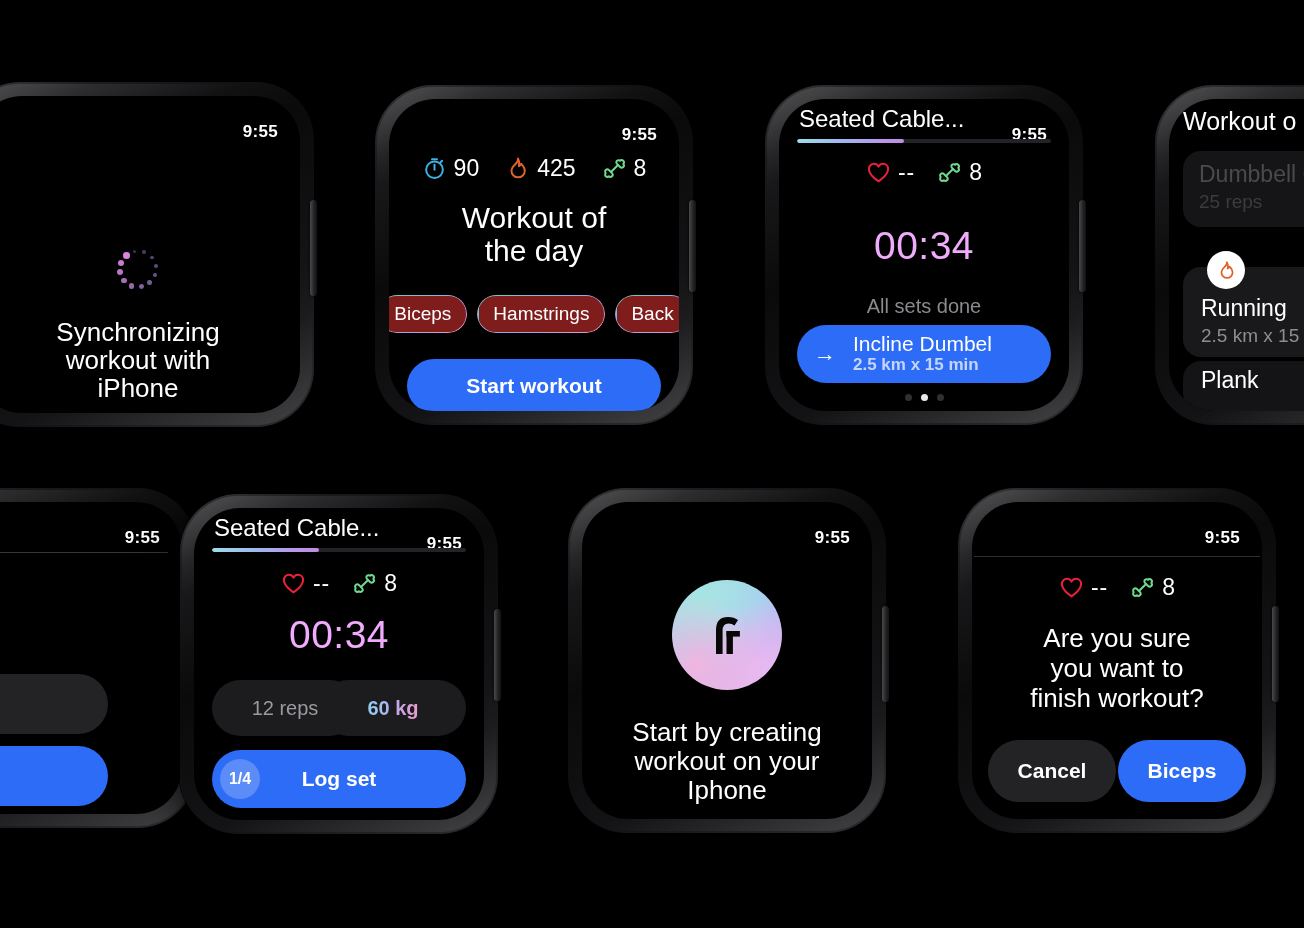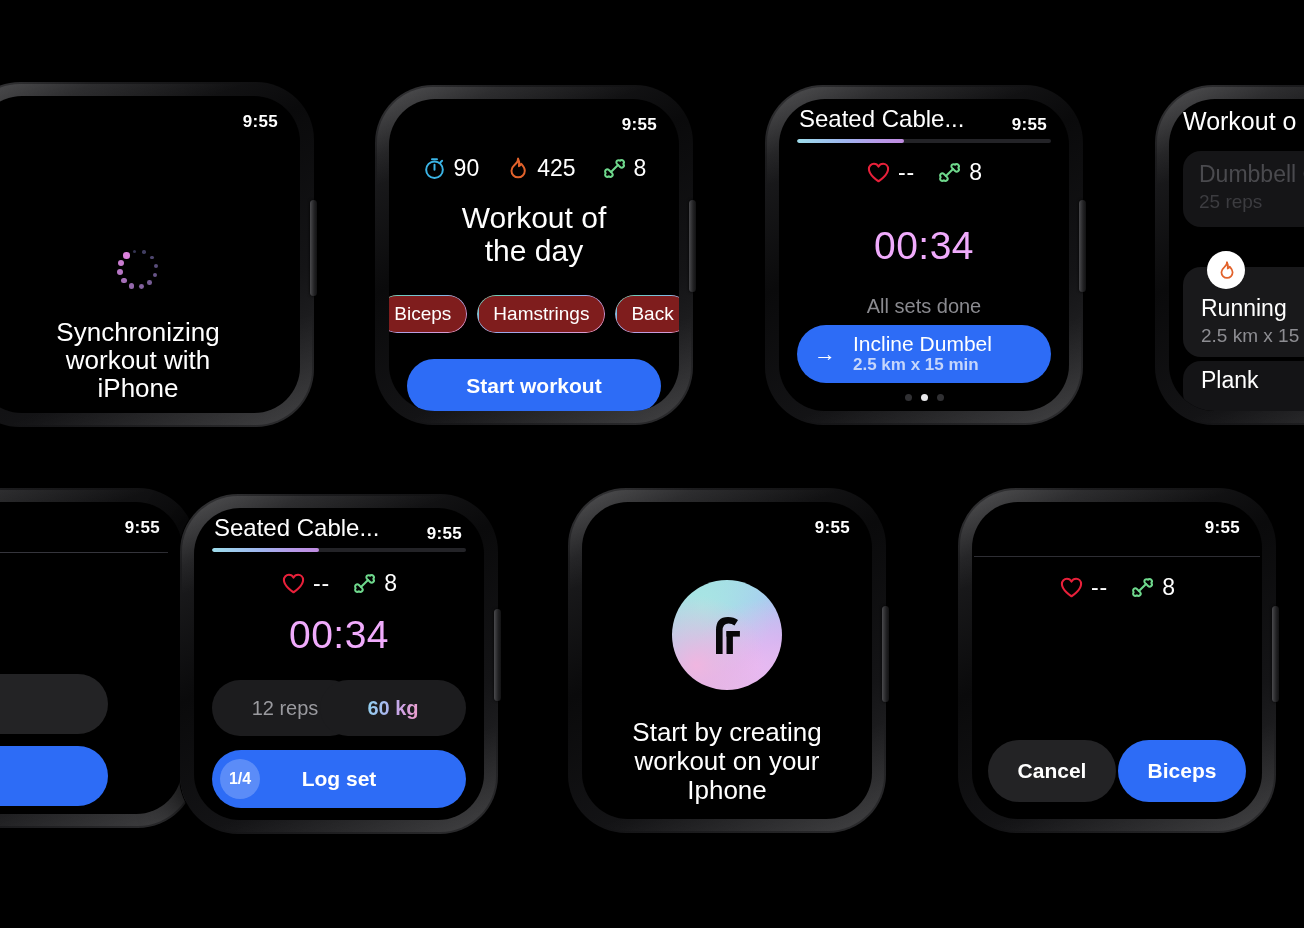--- a/index.html
+++ b/index.html
@@ -29,21 +29,21 @@
     border-radius:46px;background:#000;overflow:hidden;
   }
   .crown{
     position:absolute;width:7px;border-radius:4px;
     background:linear-gradient(90deg,#4a4a4d,#222224 60%,#121213);
     box-shadow:0 0 3px rgba(0,0,0,.9);
   }
 
   
   .clock{
-    position:absolute;right:22px;top:16px;
+    position:absolute;right:22px;top:26px;
     font-size:17px;font-weight:bold;letter-spacing:.3px;color:#fff;
   }
   .title{
     position:absolute;left:20px;top:6px;font-size:24px;font-weight:400;color:#fff;
     white-space:nowrap;
   }
   .hrule{position:absolute;left:18px;right:18px;height:1px;background:#2b2b31;}
   .progress{position:absolute;left:18px;right:18px;height:4px;border-radius:2px;background:#232327;overflow:hidden;}
   .progress > i{display:block;height:100%;border-radius:2px;
     background:linear-gradient(90deg,#9ddcea,#9fb5ef 45%,#b79ae8 75%,#c08be0);}
@@ -399,20 +399,25 @@
             <svg width="25" height="25" viewBox="0 0 24 24" fill="none" stroke="#6fd98d" stroke-width="1.9" stroke-linecap="round" stroke-linejoin="round">
               <path d="M8.6 15.4 L15.4 8.6"></path>
               <path d="M6.6 13.4 a2.1 2.1 0 0 0 -3 3 a2.1 2.1 0 0 0 3 3 a2.1 2.1 0 0 0 3 -3 z"></path>
               <path d="M17.4 10.6 a2.1 2.1 0 0 0 3 -3 a2.1 2.1 0 0 0 -3 -3 a2.1 2.1 0 0 0 -3 3 z"></path>
             </svg>
           </span>
           <span>8</span>
         </div>
       </div>
 
+      <div class="center" style="top:122px;font-size:26px;line-height:1.15;">
+        <div>Are you sure</div>
+        <div>you want to</div>
+        <div>finish workout?</div>
+      </div>
 
       <div class="btn grey" style="left:16px;width:128px;top:238px;height:62px;">
         <span>Cancel</span>
       </div>
       <div class="btn" style="right:16px;width:128px;top:238px;height:62px;">
         <span>Biceps</span>
       </div>
     </div>
   </div>
 

